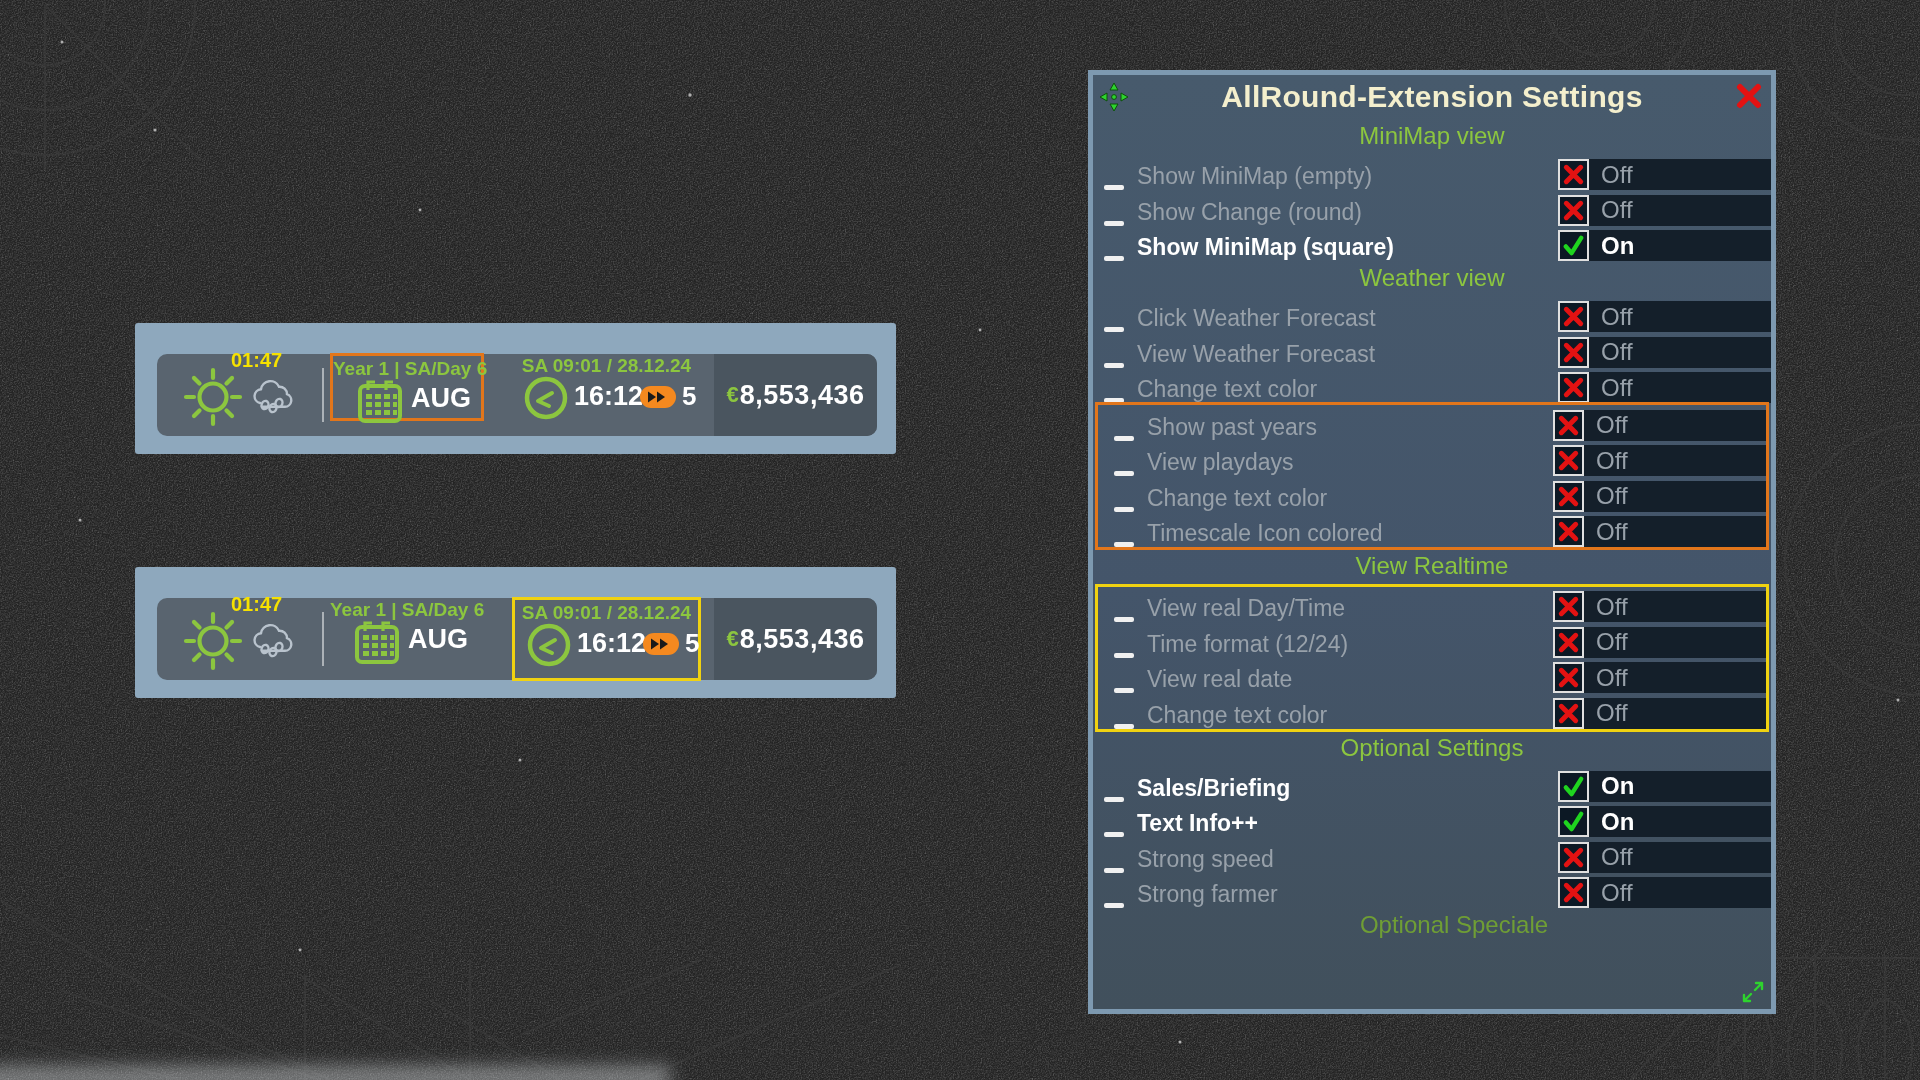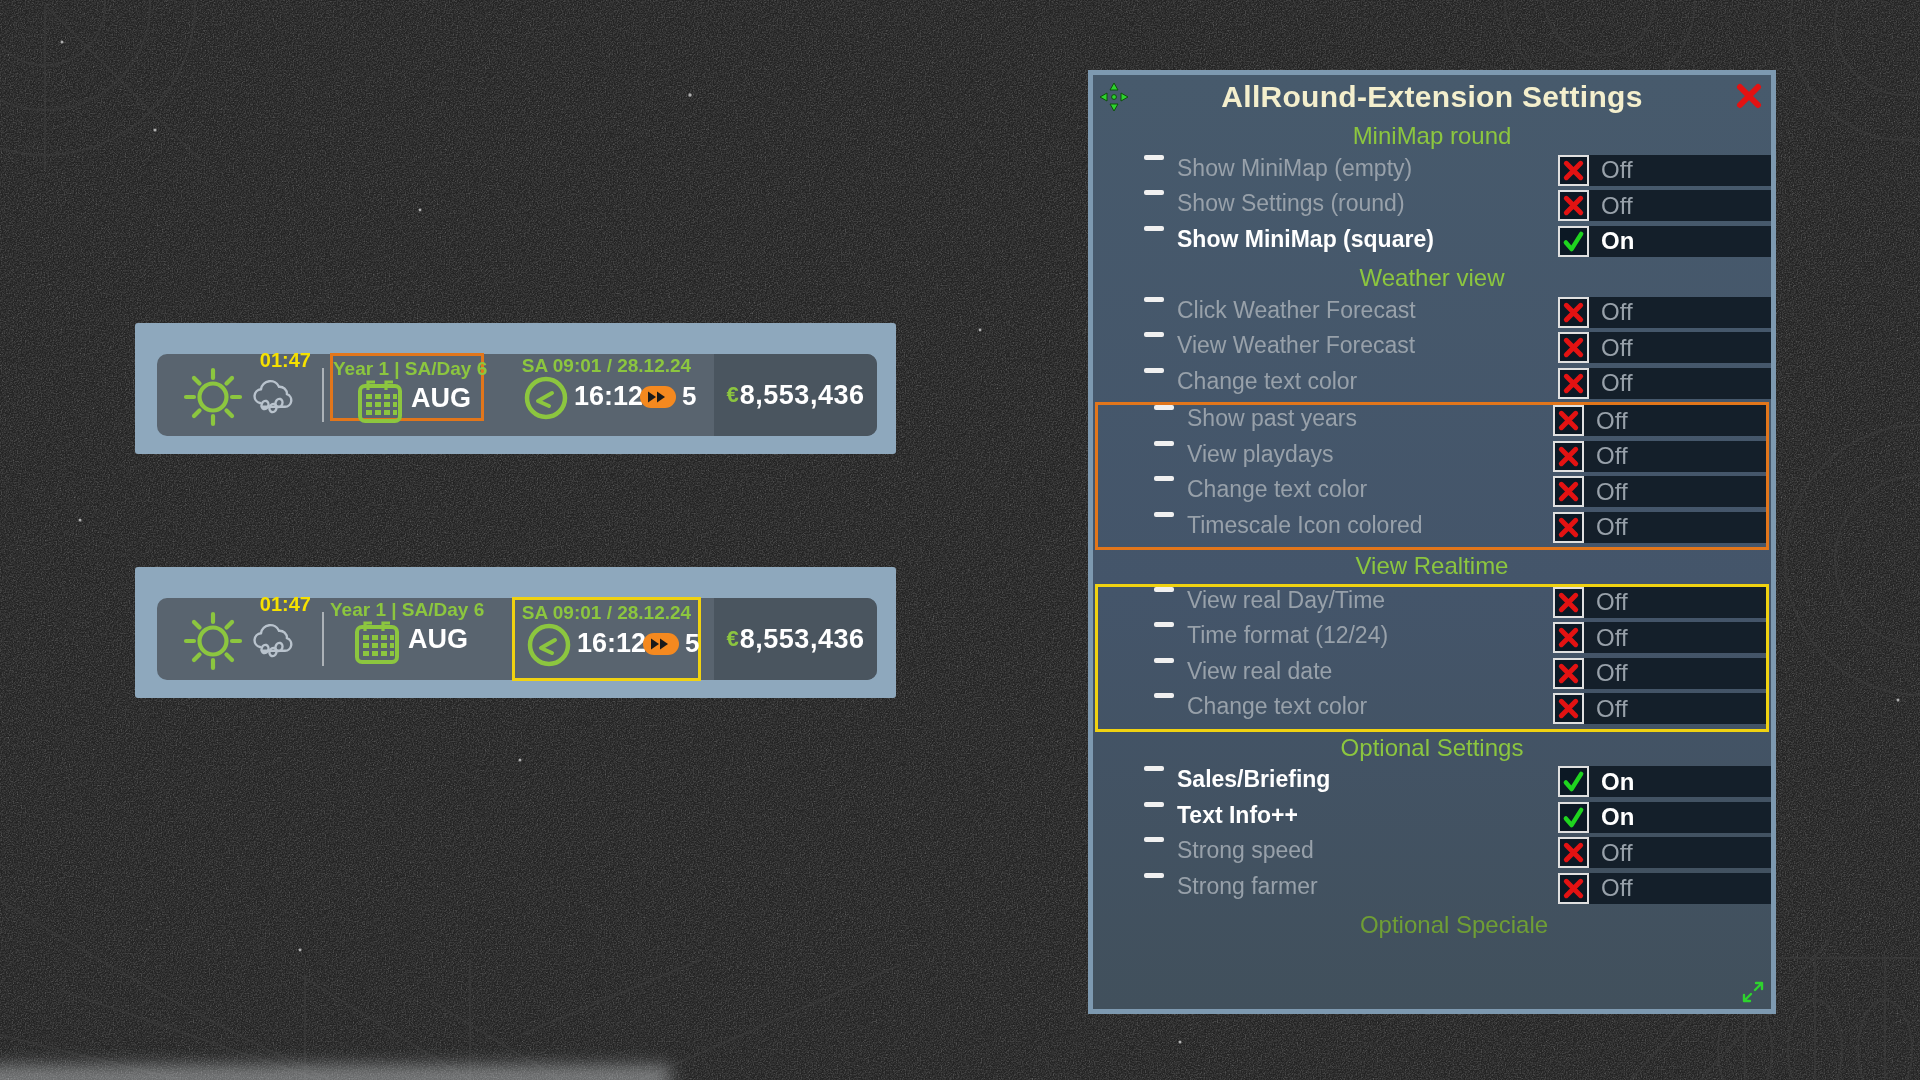--- a/index.html
+++ b/index.html
@@ -18,21 +18,21 @@
 
   
   .hud-outer{position:absolute;left:135px;width:761px;height:131px;background:var(--bar-outer);
     border-radius:3px;z-index:2;}
   .hud-outer.bar1{top:323px;} .hud-outer.bar2{top:567px;}
   .hud-inner{position:absolute;left:22px;top:31px;width:720px;height:82px;
     background:var(--bar-inner);border-radius:10px;}
   .hud-inner>*{position:absolute;}
   .sun-icon{left:25px;top:12px;}
   .cloud-icon{left:93px;top:23px;}
-  .time-small{left:74px;top:-5px;width:80px;text-align:right;color:var(--time-yellow);
+  .time-small{left:74px;top:-5px;width:80px;text-align:left;color:var(--time-yellow);
     font-size:20px;font-weight:bold;}
   .hud-divider{left:165px;top:14px;width:2px;height:54px;background:rgba(255,255,255,0.5);}
   .cal-group{left:173px;top:-1px;width:154px;height:68px;}
   .clock-group{left:355px;top:-1px;width:189px;height:84px;}
   .group-hl-orange{border:3px solid var(--orange-hl);}
   .group-hl-yellow{border:3px solid var(--yellow-hl);}
   .group-top{position:absolute;top:2px;left:0;width:100%;text-align:center;
     color:var(--accent-green);font-size:19px;font-weight:bold;white-space:nowrap;}
   .cal-group .cal-icon{position:absolute;left:22px;top:21px;}
   .cal-group .month{position:absolute;left:78px;top:27px;color:#fff;font-size:27px;font-weight:bold;}
@@ -51,21 +51,21 @@
     background:linear-gradient(180deg,#475a6c 0%,#44556a 55%,#41505c 100%);}
   .panel-content{position:absolute;inset:0;display:flex;flex-direction:column;}
   .move-icon{position:absolute;left:5px;top:6px;}
   .close-icon{position:absolute;right:8px;top:7px;cursor:pointer;}
   .resize-icon{position:absolute;right:6px;bottom:5px;}
   .panel-title{height:44px;display:flex;align-items:center;justify-content:center;
     color:var(--title-cream);font-size:30px;font-weight:bold;letter-spacing:0.3px;}
   .section-header{height:35.5px;line-height:34px;text-align:center;color:var(--accent-green);
     font-size:24px;flex:none;}
   .section-header.muted{color:var(--muted-green);padding-left:44px;}
-  .row{height:35.5px;display:flex;align-items:flex-start;padding-left:11px;flex:none;margin-left:40px;}
+  .row{height:35.5px;display:flex;align-items:flex-end;padding-left:11px;flex:none;}
   .dash{width:20px;height:5px;background:#f0f0f0;border-radius:2px;flex:none;}
   .label{margin-left:13px;font-size:23px;color:var(--off-gray);white-space:nowrap;}
   .label.on{color:var(--on-white);font-weight:bold;}
   .toggle{margin-left:auto;width:213px;height:31px;background:var(--strip);
     display:flex;align-items:center;flex:none;cursor:pointer;}
   .checkbox{width:31px;height:31px;border:2px solid #e0e0e0;background:var(--cb-bg);
     display:flex;align-items:center;justify-content:center;flex:none;}
   .status{margin-left:12px;font-size:24px;color:var(--off-gray);}
   .status.on{color:var(--on-white);font-weight:bold;}
   .hl{margin:-1px 2px;flex:none;}
@@ -299,36 +299,36 @@
       <polygon points="30,16 23,12 23,20"></polygon>
       <circle cx="16" cy="16" r="2.4"></circle>
     </g>
   </svg>
   <svg class="close-icon" width="28" height="28" viewBox="0 0 28 28">
     <path d="M5 5 L23 23 M23 5 L5 23" stroke="#e31212" stroke-width="6" stroke-linecap="round"></path>
   </svg>
   <div class="panel-content">
     <div class="panel-title">AllRound-Extension Settings</div>
     <div id="panel-sections" style="display:flex;flex-direction:column;">
-        <div class="section-header">MiniMap round</div>
+        <div class="section-header">MiniMap view</div>
         <div class="row">
           <span class="dash"></span>
           <span class="label">Show MiniMap (empty)</span>
           <div class="toggle">
             <span class="checkbox">
               <svg width="23" height="23" viewBox="0 0 24 24">
                 <path d="M4.5 4.5 L19.5 19.5 M19.5 4.5 L4.5 19.5" stroke="#e31212" stroke-width="5.2" stroke-linecap="round"></path>
               </svg>
             </span>
             <span class="status">Off</span>
           </div>
         </div>
         <div class="row">
           <span class="dash"></span>
-          <span class="label">Show Settings (round)</span>
+          <span class="label">Show Change (round)</span>
           <div class="toggle">
             <span class="checkbox">
               <svg width="23" height="23" viewBox="0 0 24 24">
                 <path d="M4.5 4.5 L19.5 19.5 M19.5 4.5 L4.5 19.5" stroke="#e31212" stroke-width="5.2" stroke-linecap="round"></path>
               </svg>
             </span>
             <span class="status">Off</span>
           </div>
         </div>
         <div class="row">

